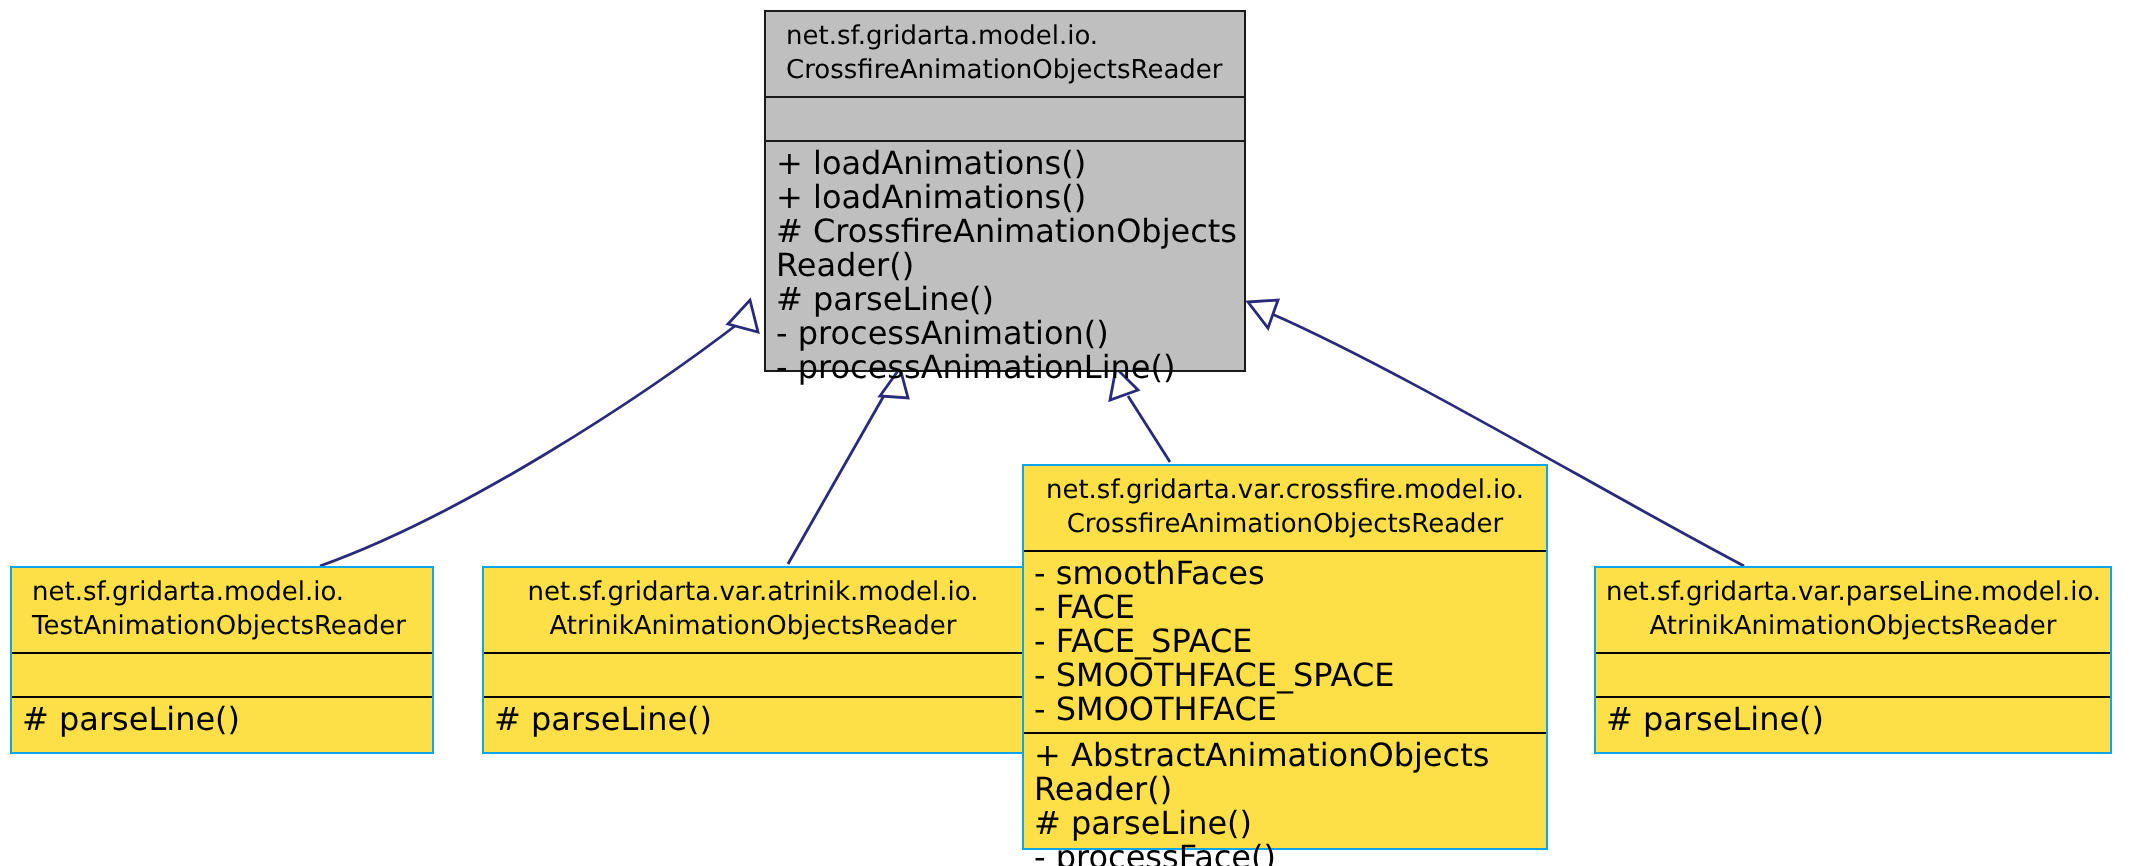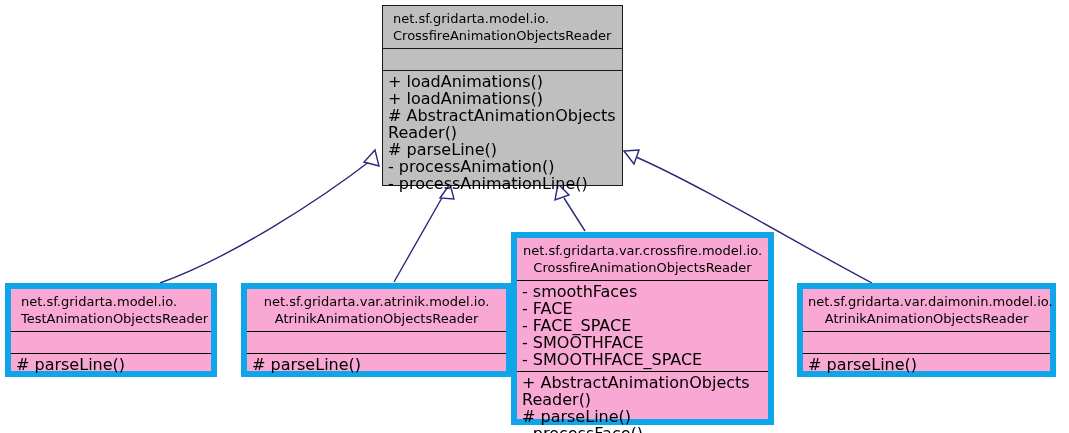--- a/index.html
+++ b/index.html
@@ -11,22 +11,22 @@
     position: relative;
     width: 1069px;
     height: 433px;
     background: #ffffff;
     font-family: "DejaVu Sans", "Liberation Sans", sans-serif;
     overflow: hidden;
   }
   .uml-box {
     position: absolute;
     box-sizing: border-box;
-    border: 6px solid #0ea5e9;
-    background: #f9a8d4;
+    border: 1px solid #0ea5e9;
+    background: #fde047;
     z-index: 2;
   }
   .uml-box.base {
     background: #bfbfbf;
     border: 1px solid #1a1a1a;
   }
   .compartment {
     box-sizing: border-box;
     padding: 2px 5px 3px 5px;
   }
@@ -110,21 +110,21 @@
 
   <div class="uml-box base" style="left:382px; top:5px; width:241px; height:181px;">
     <div class="compartment title-comp">
       <div class="title-line left-align">net.sf.gridarta.model.io.</div>
       <div class="title-line left-align">CrossfireAnimationObjectsReader</div>
     </div>
     <div class="compartment empty-comp"></div>
     <div class="compartment">
       <div class="member-line">+ loadAnimations()</div>
       <div class="member-line">+ loadAnimations()</div>
-      <div class="member-line"># AbstractAnimationObjects</div>
+      <div class="member-line"># CrossfireAnimationObjects</div>
       <div class="member-line">Reader()</div>
       <div class="member-line"># parseLine()</div>
       <div class="member-line">- processAnimation()</div>
       <div class="member-line">- processAnimationLine()</div>
     </div>
   </div>
 
   <div class="uml-box" style="left:5px; top:283px; width:212px; height:94px;">
     <div class="compartment title-comp">
       <div class="title-line left-align">net.sf.gridarta.model.io.</div>
@@ -149,34 +149,34 @@
 
   <div class="uml-box" style="left:511px; top:232px; width:263px; height:193px;">
     <div class="compartment title-comp">
       <div class="title-line">net.sf.gridarta.var.crossfire.model.io.</div>
       <div class="title-line">CrossfireAnimationObjectsReader</div>
     </div>
     <div class="compartment">
       <div class="member-line">- smoothFaces</div>
       <div class="member-line">- FACE</div>
       <div class="member-line">- FACE_SPACE</div>
+      <div class="member-line">- SMOOTHFACE_SPACE</div>
       <div class="member-line">- SMOOTHFACE</div>
-      <div class="member-line">- SMOOTHFACE_SPACE</div>
     </div>
     <div class="compartment">
       <div class="member-line">+ AbstractAnimationObjects</div>
       <div class="member-line">Reader()</div>
       <div class="member-line"># parseLine()</div>
       <div class="member-line">- processFace()</div>
     </div>
   </div>
 
   <div class="uml-box" style="left:797px; top:283px; width:259px; height:94px;">
     <div class="compartment title-comp">
-      <div class="title-line">net.sf.gridarta.var.daimonin.model.io.</div>
+      <div class="title-line">net.sf.gridarta.var.parseLine.model.io.</div>
       <div class="title-line">AtrinikAnimationObjectsReader</div>
     </div>
     <div class="compartment empty-comp"></div>
     <div class="compartment">
       <div class="member-line"># parseLine()</div>
     </div>
   </div>
 
 </div>
 

